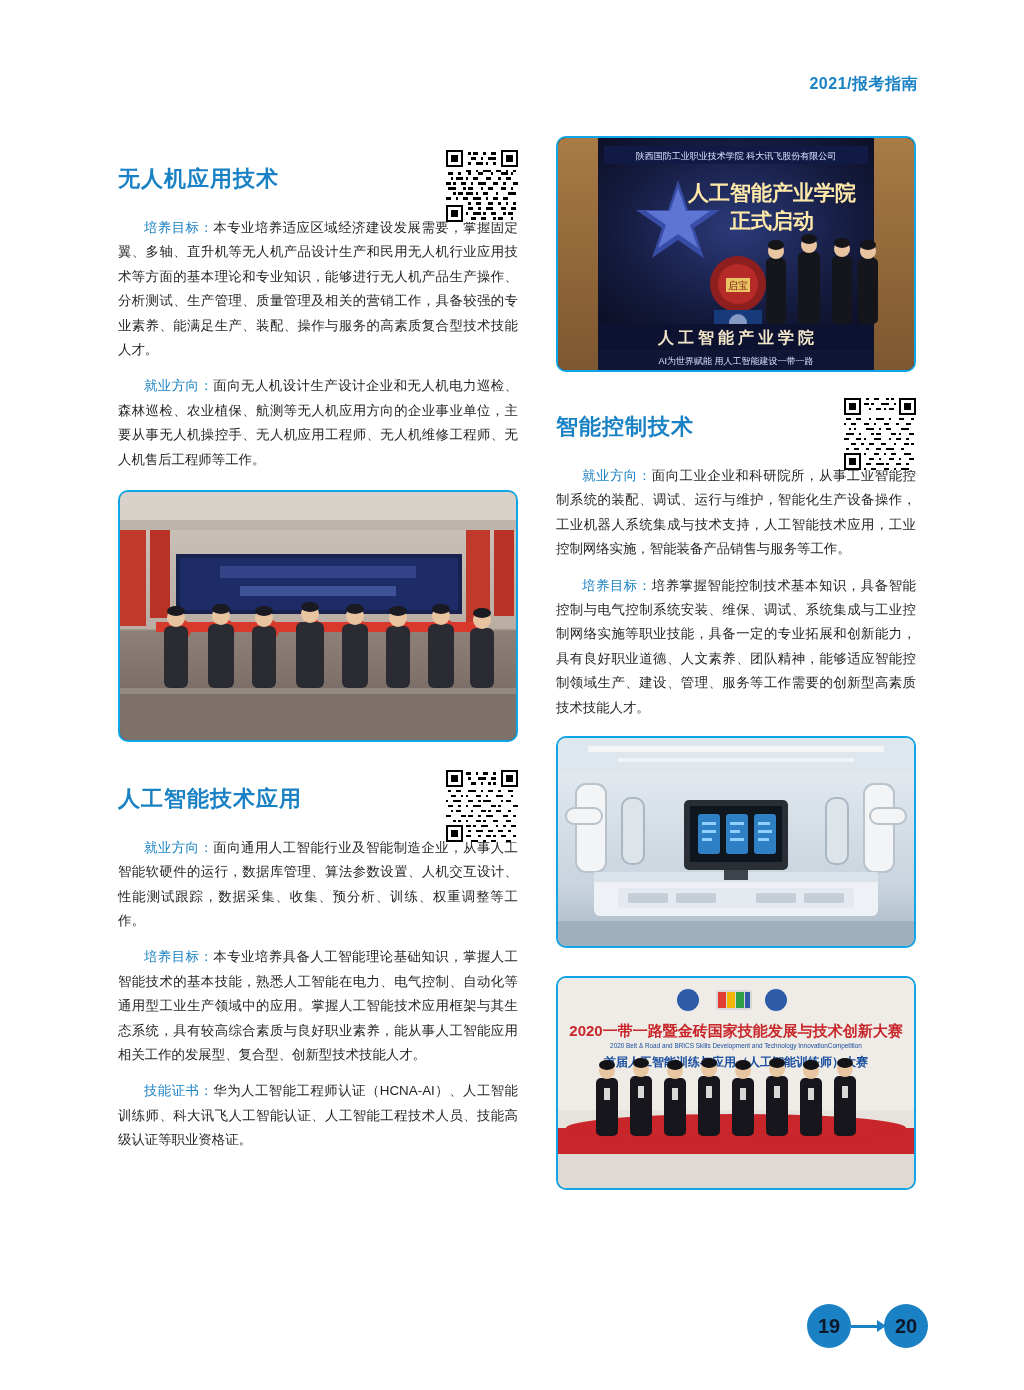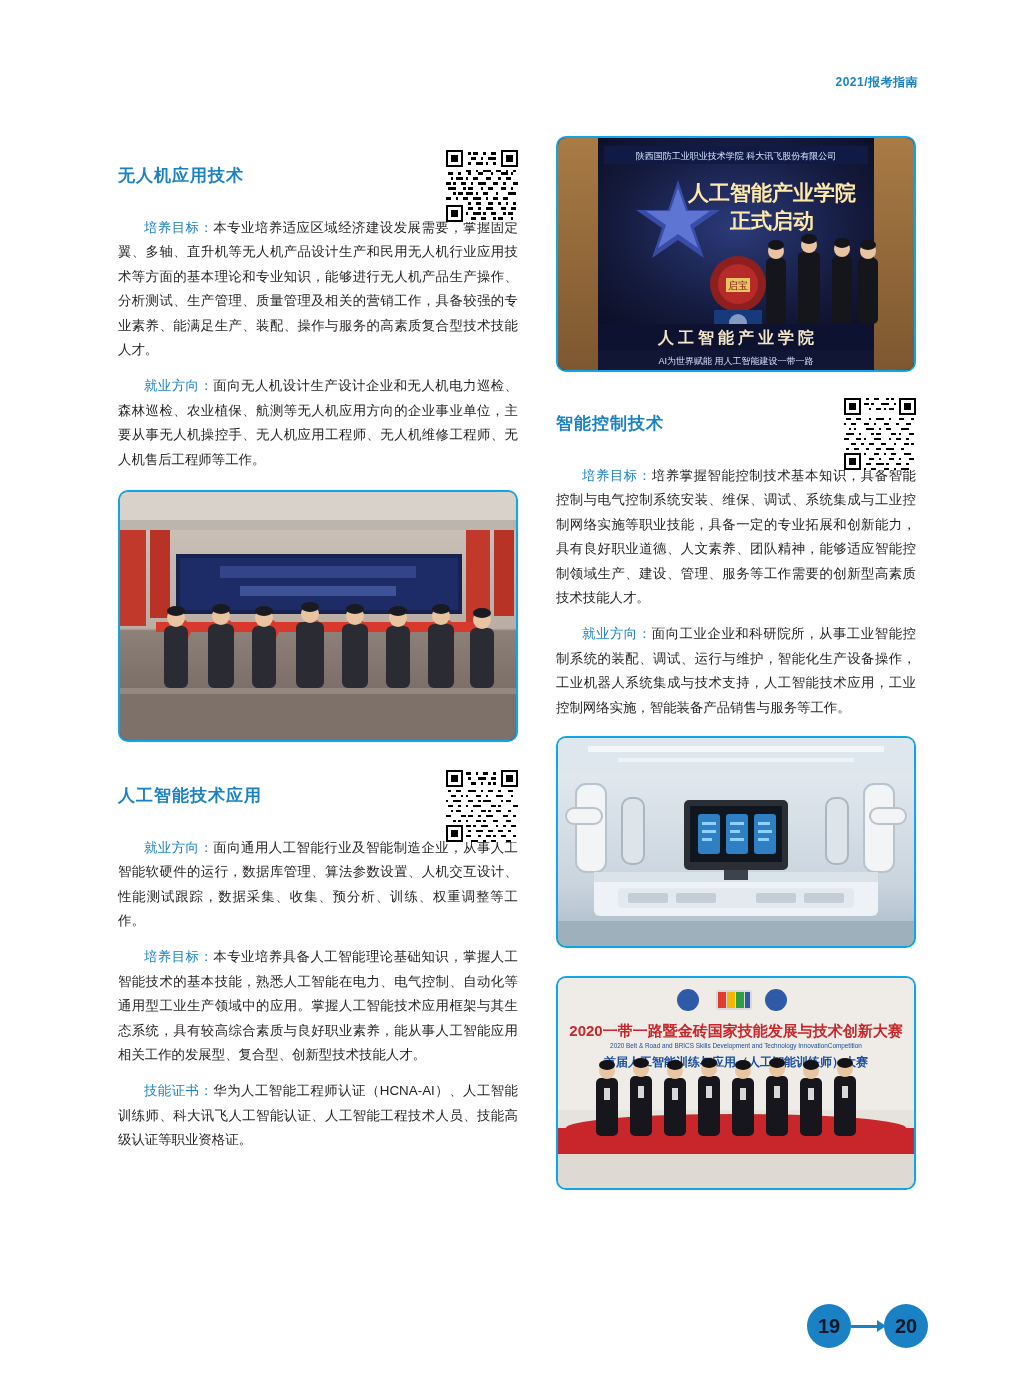--- a/index.html
+++ b/index.html
@@ -12,39 +12,39 @@
     overflow:hidden;
   }
   .page{
     position:absolute;inset:0;
     background:#ffffff;
   }
   
   .header{
     position:absolute;
     top:74px;right:106px;
-    font-size:12px;
+    font-size:16px;
     font-weight:bold;
     color:#1a82c4;
     letter-spacing:0.5px;
     text-align:center;
   }
   
   .col-left{
     position:absolute;
     left:118px;top:150px;
     width:400px;
   }
   .col-right{
     position:absolute;
     left:556px;top:136px;
     width:360px;
   }
   h2.section-title{
-    font-size:17px;
+    font-size:22px;
     font-weight:bold;
     color:#1a82c4;
     margin:0 0 14px 0;
     letter-spacing:1px;
   }
   .title-row{
     position:relative;
     min-height:62px;
     margin-bottom:4px;
   }
@@ -577,22 +577,22 @@
             <rect x="8" y="28" width="1" height="1"></rect>
               <rect x="11" y="28" width="2" height="1"></rect>
               <rect x="16" y="28" width="2" height="1"></rect>
               <rect x="20" y="28" width="1" height="1"></rect>
               <rect x="23" y="28" width="3" height="1"></rect>
           </g>
         </svg>
       </div>
     </div>
 
+    <p class="para indent"><span class="lead">就业方向：</span><span>面向工业企业和科研院所，从事工业智能控制系统的装配、调试、运行与维护，智能化生产设备操作，工业机器人系统集成与技术支持，人工智能技术应用，工业控制网络实施，智能装备产品销售与服务等工作。</span></p>
     <p class="para indent"><span class="lead">培养目标：</span><span>培养掌握智能控制技术基本知识，具备智能控制与电气控制系统安装、维保、调试、系统集成与工业控制网络实施等职业技能，具备一定的专业拓展和创新能力，具有良好职业道德、人文素养、团队精神，能够适应智能控制领域生产、建设、管理、服务等工作需要的创新型高素质技术技能人才。</span></p>
-    <p class="para indent"><span class="lead">就业方向：</span><span>面向工业企业和科研院所，从事工业智能控制系统的装配、调试、运行与维护，智能化生产设备操作，工业机器人系统集成与技术支持，人工智能技术应用，工业控制网络实施，智能装备产品销售与服务等工作。</span></p>
 
     <div class="photo" style="width:356px;height:208px;margin-top:16px;">
       <svg viewBox="0 0 356 208" preserveAspectRatio="none">
         <defs>
           <linearGradient id="labbg" x1="0" y1="0" x2="0" y2="1">
             <stop offset="0" stop-color="#e9eef3"></stop>
               <stop offset="0.7" stop-color="#c9d4de"></stop>
               <stop offset="1" stop-color="#a9b7c4"></stop>
           </linearGradient>
         </defs>

